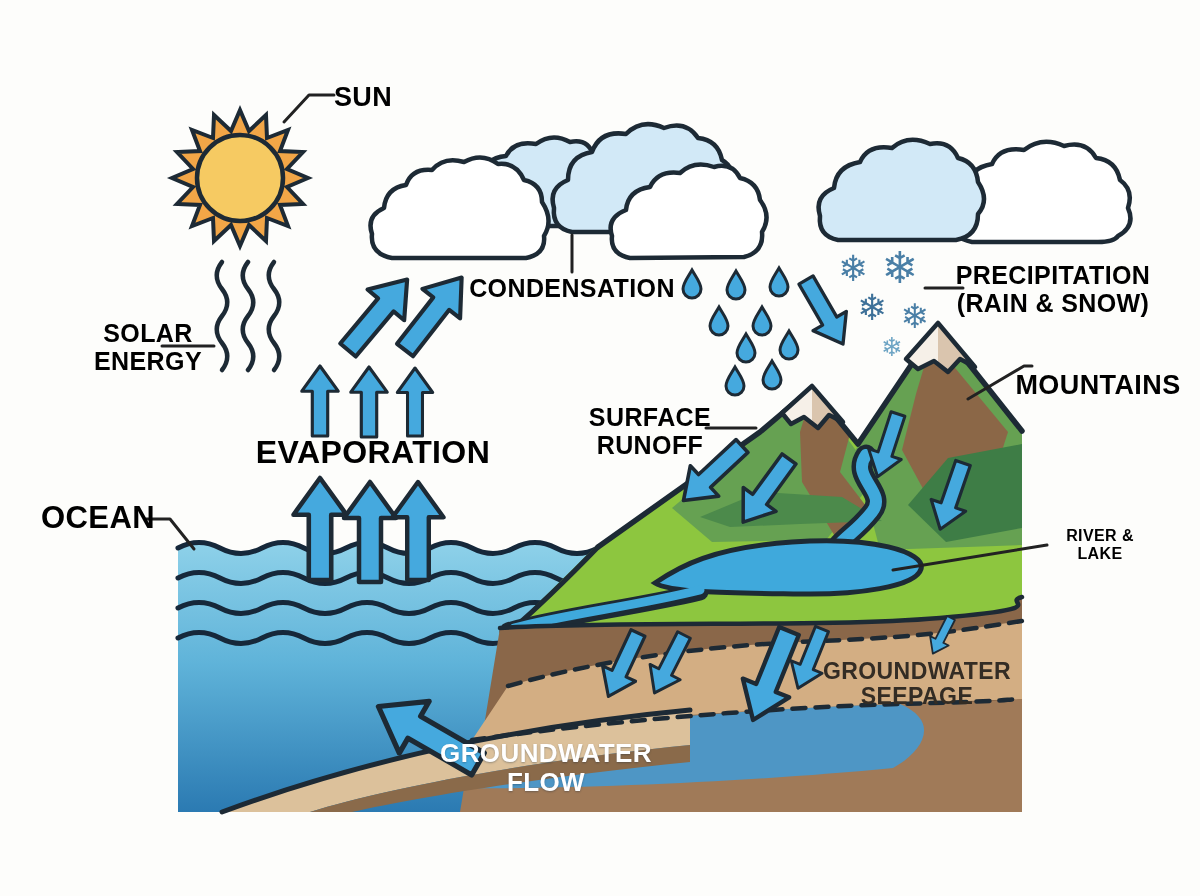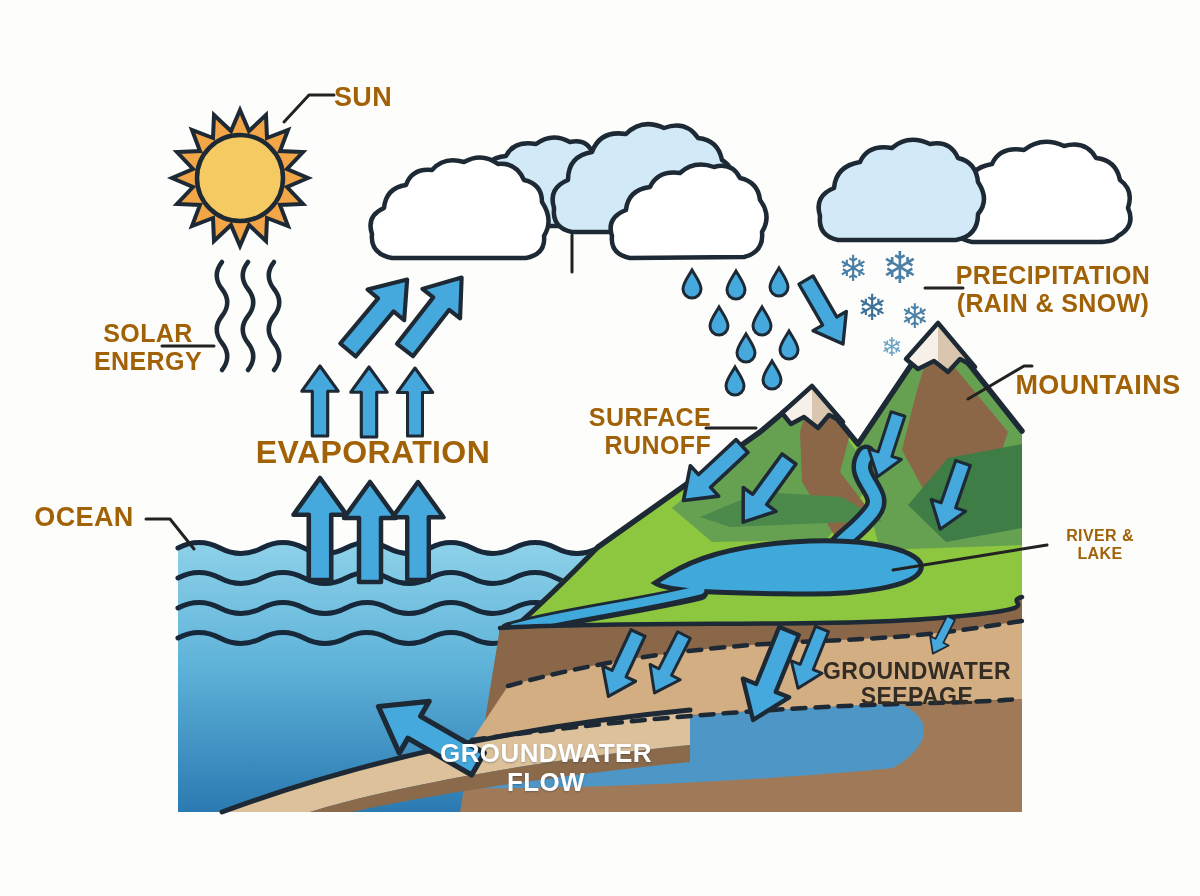--- a/index.html
+++ b/index.html
@@ -4,21 +4,21 @@
 <style>
   html,body { margin:0; padding:0; background:#ffffff; }
   .stage {
     position:relative; width:1200px; height:896px; overflow:hidden;
     background:#fdfdfb;
     font-family:"Liberation Sans", sans-serif;
   }
   .stage svg.art { position:absolute; left:0; top:0; }
   .lbl {
     position:absolute; transform:translate(-50%,-50%);
-    font-weight:bold; color:#a16207; text-align:center;
+    font-weight:bold; color:#000000; text-align:center;
     white-space:pre-line; line-height:1.1; letter-spacing:0.4px;
   }
   .lbl.white { color:#ffffff; text-shadow:0 1px 2px rgba(20,40,60,.35); }
   .lbl.soil  { color:#332c24; }
 </style>
 </head>
 <body>
 
 <div class="stage">
 
@@ -172,27 +172,28 @@
     <path d="M968,399 L1024,366 L1032,366"></path>
     <path d="M706,428 L756,428"></path>
     <path d="M146,519 L170,519 L194,549"></path>
     <path d="M893,570 L1047,545"></path>
   </g>
 </svg>
 
 <div class="lbl" style="left:363px; top:98px;  font-size:27px;">SUN</div>
 <div class="lbl" style="left:109px; top:347px; font-size:25px;margin-left:39px;">SOLAR
 ENERGY</div>
+<div class="lbl" style="left:572px; top:289px; font-size:25px;">CONDENSATION</div>
 <div class="lbl" style="left:1053px;top:289px; font-size:25px;">PRECIPITATION
 (RAIN &amp; SNOW)</div>
 <div class="lbl" style="left:1098px;top:366px; font-size:27px;margin-top:20px;">MOUNTAINS</div>
-<div class="lbl" style="left:650px; top:431px; font-size:25px;text-align:right;">SURFACE
+<div class="lbl" style="left:650px; top:431px; font-size:25px;">SURFACE
 RUNOFF</div>
 <div class="lbl" style="left:373px; top:453px; font-size:32px;">EVAPORATION</div>
-<div class="lbl" style="left:84px;  top:518px; font-size:27px;">OCEAN</div>
+<div class="lbl" style="left:98px;  top:518px; font-size:31px;">OCEAN</div>
 <div class="lbl" style="left:1100px;top:545px; font-size:16px;">RIVER &amp;
 LAKE</div>
 <div class="lbl soil" style="left:917px; top:684px; font-size:23px;">GROUNDWATER
 SEEPAGE</div>
 <div class="lbl white" style="left:546px; top:768px; font-size:26px;">GROUNDWATER
 FLOW</div>
 
 </div>
 
 </body></html>

